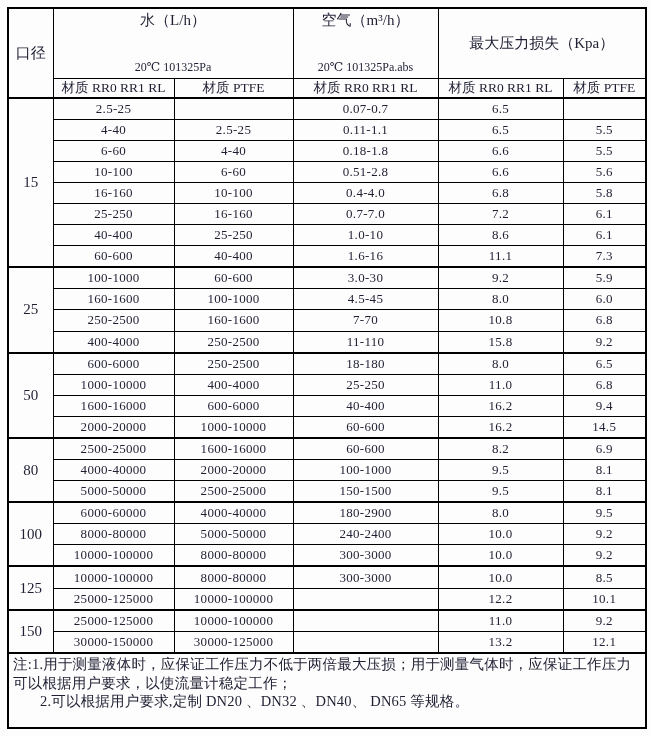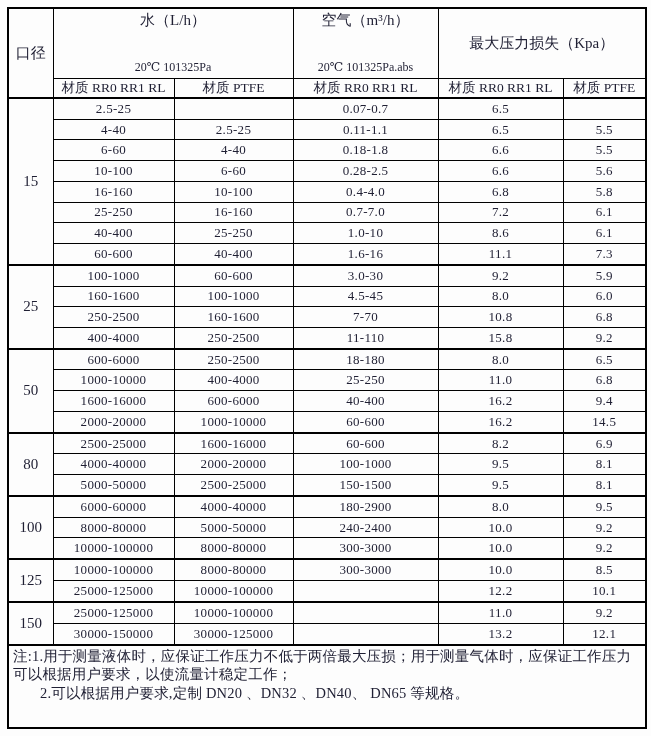--- a/index.html
+++ b/index.html
@@ -47,21 +47,21 @@
   td.val  { font-size: 13px; letter-spacing: 0.3px; }
   td.dia  { font-size: 15px; }
   
   tr.section-start td { border-top: 2px solid #000; }
   
   tr.notes-row { height: 58px; }
   tr.notes-row td {
     border-top: 2px solid #000;
     text-align: left;
     white-space: normal;
-    padding: 1px 4px 10px 4px;
+    padding: 1px 4px 2px 4px;
     vertical-align: top;
   }
   .note-line {
     font-size: 14.5px;
     line-height: 18.5px;
     letter-spacing: 0.2px;
   }
   .note-line:nth-child(3) { padding-left: 27px; }
 </style>
 </head>
@@ -119,21 +119,21 @@
         <tr>
           <td class="val">6-60</td>
           <td class="val">4-40</td>
           <td class="val">0.18-1.8</td>
           <td class="val">6.6</td>
           <td class="val">5.5</td>
         </tr>
         <tr>
           <td class="val">10-100</td>
           <td class="val">6-60</td>
-          <td class="val">0.28-2.5</td>
+          <td class="val">0.51-2.8</td>
           <td class="val">6.6</td>
           <td class="val">5.6</td>
         </tr>
         <tr>
           <td class="val">16-160</td>
           <td class="val">10-100</td>
           <td class="val">0.4-4.0</td>
           <td class="val">6.8</td>
           <td class="val">5.8</td>
         </tr>

